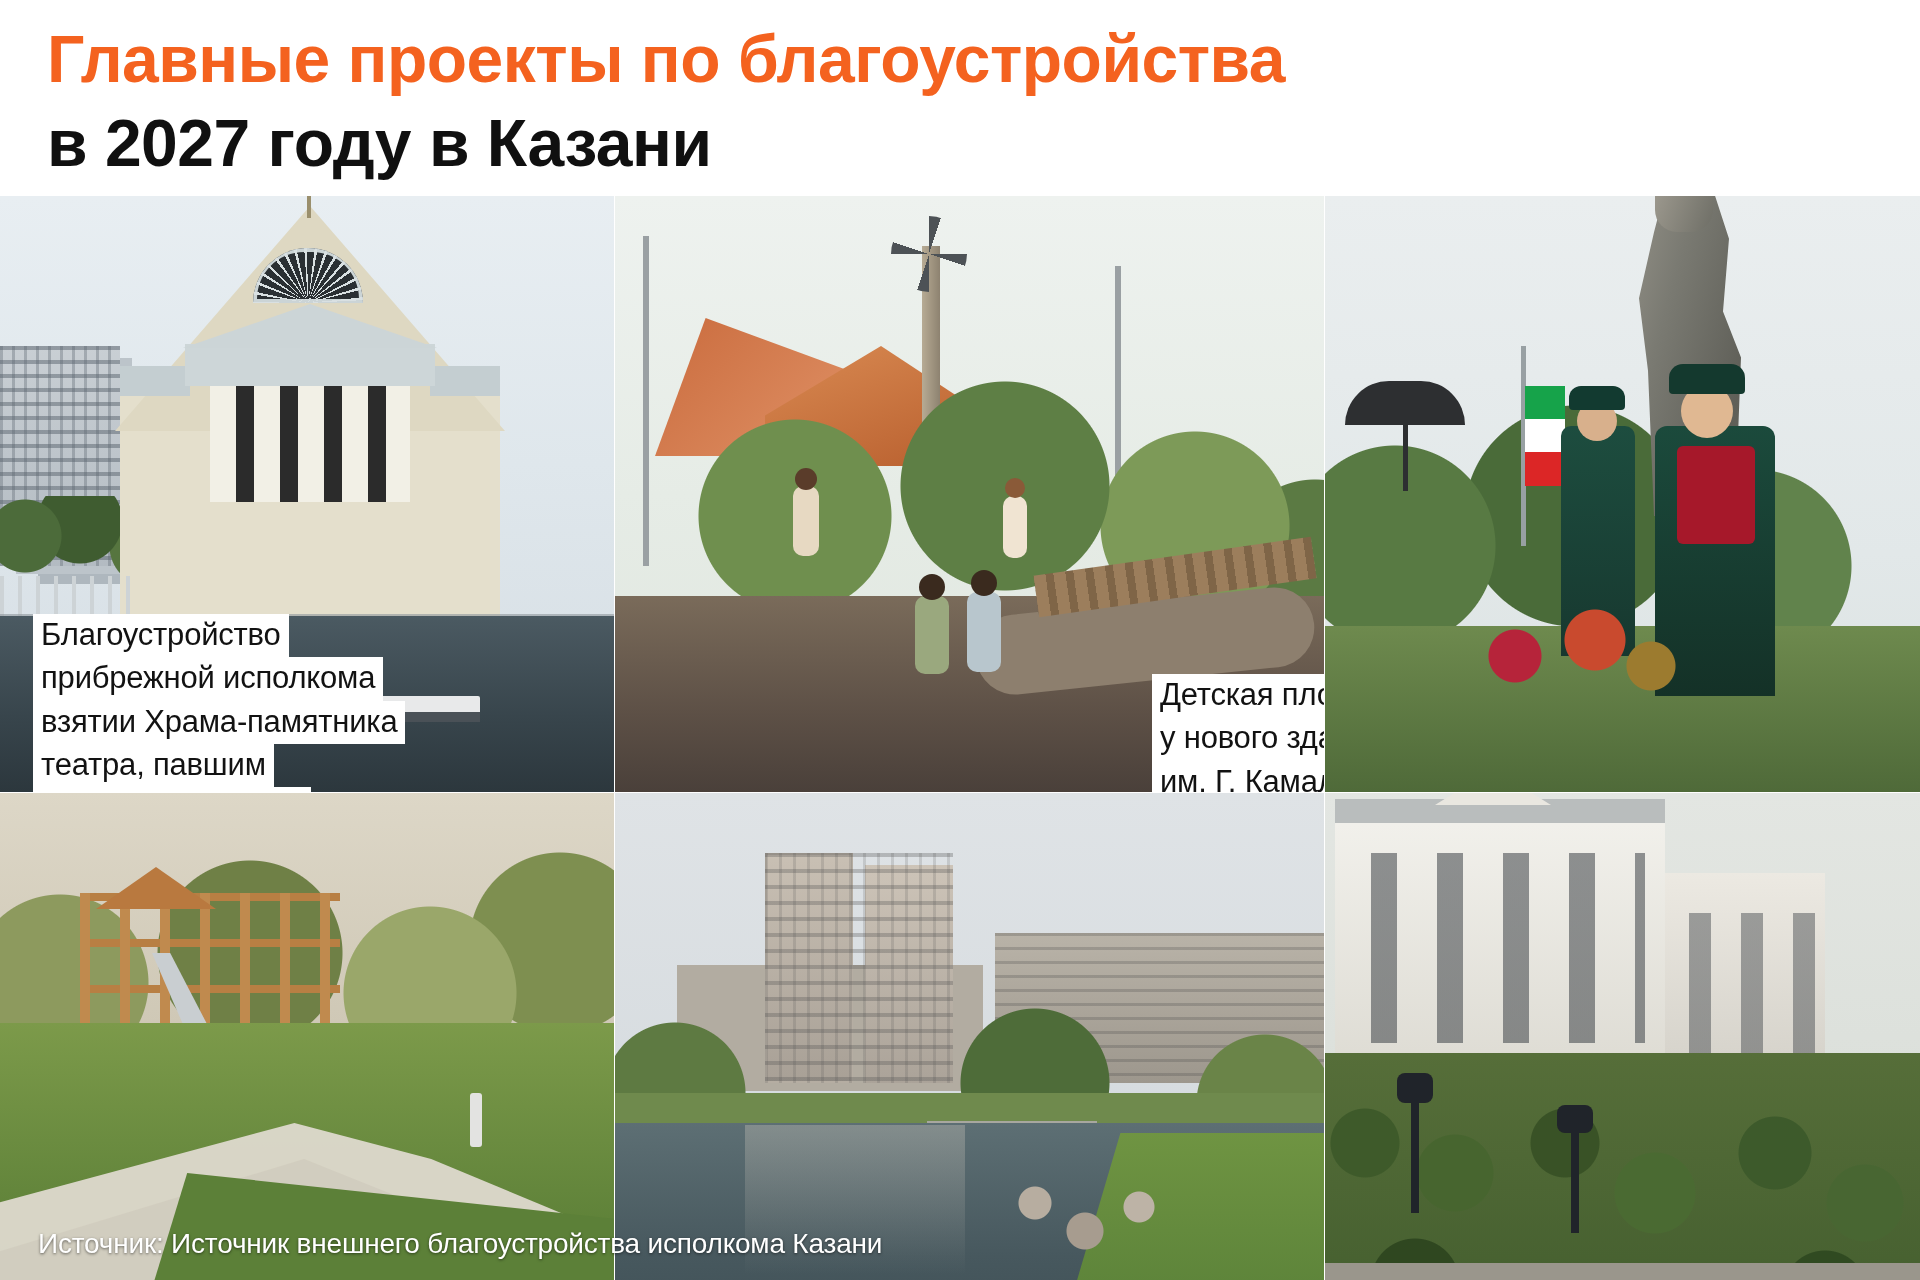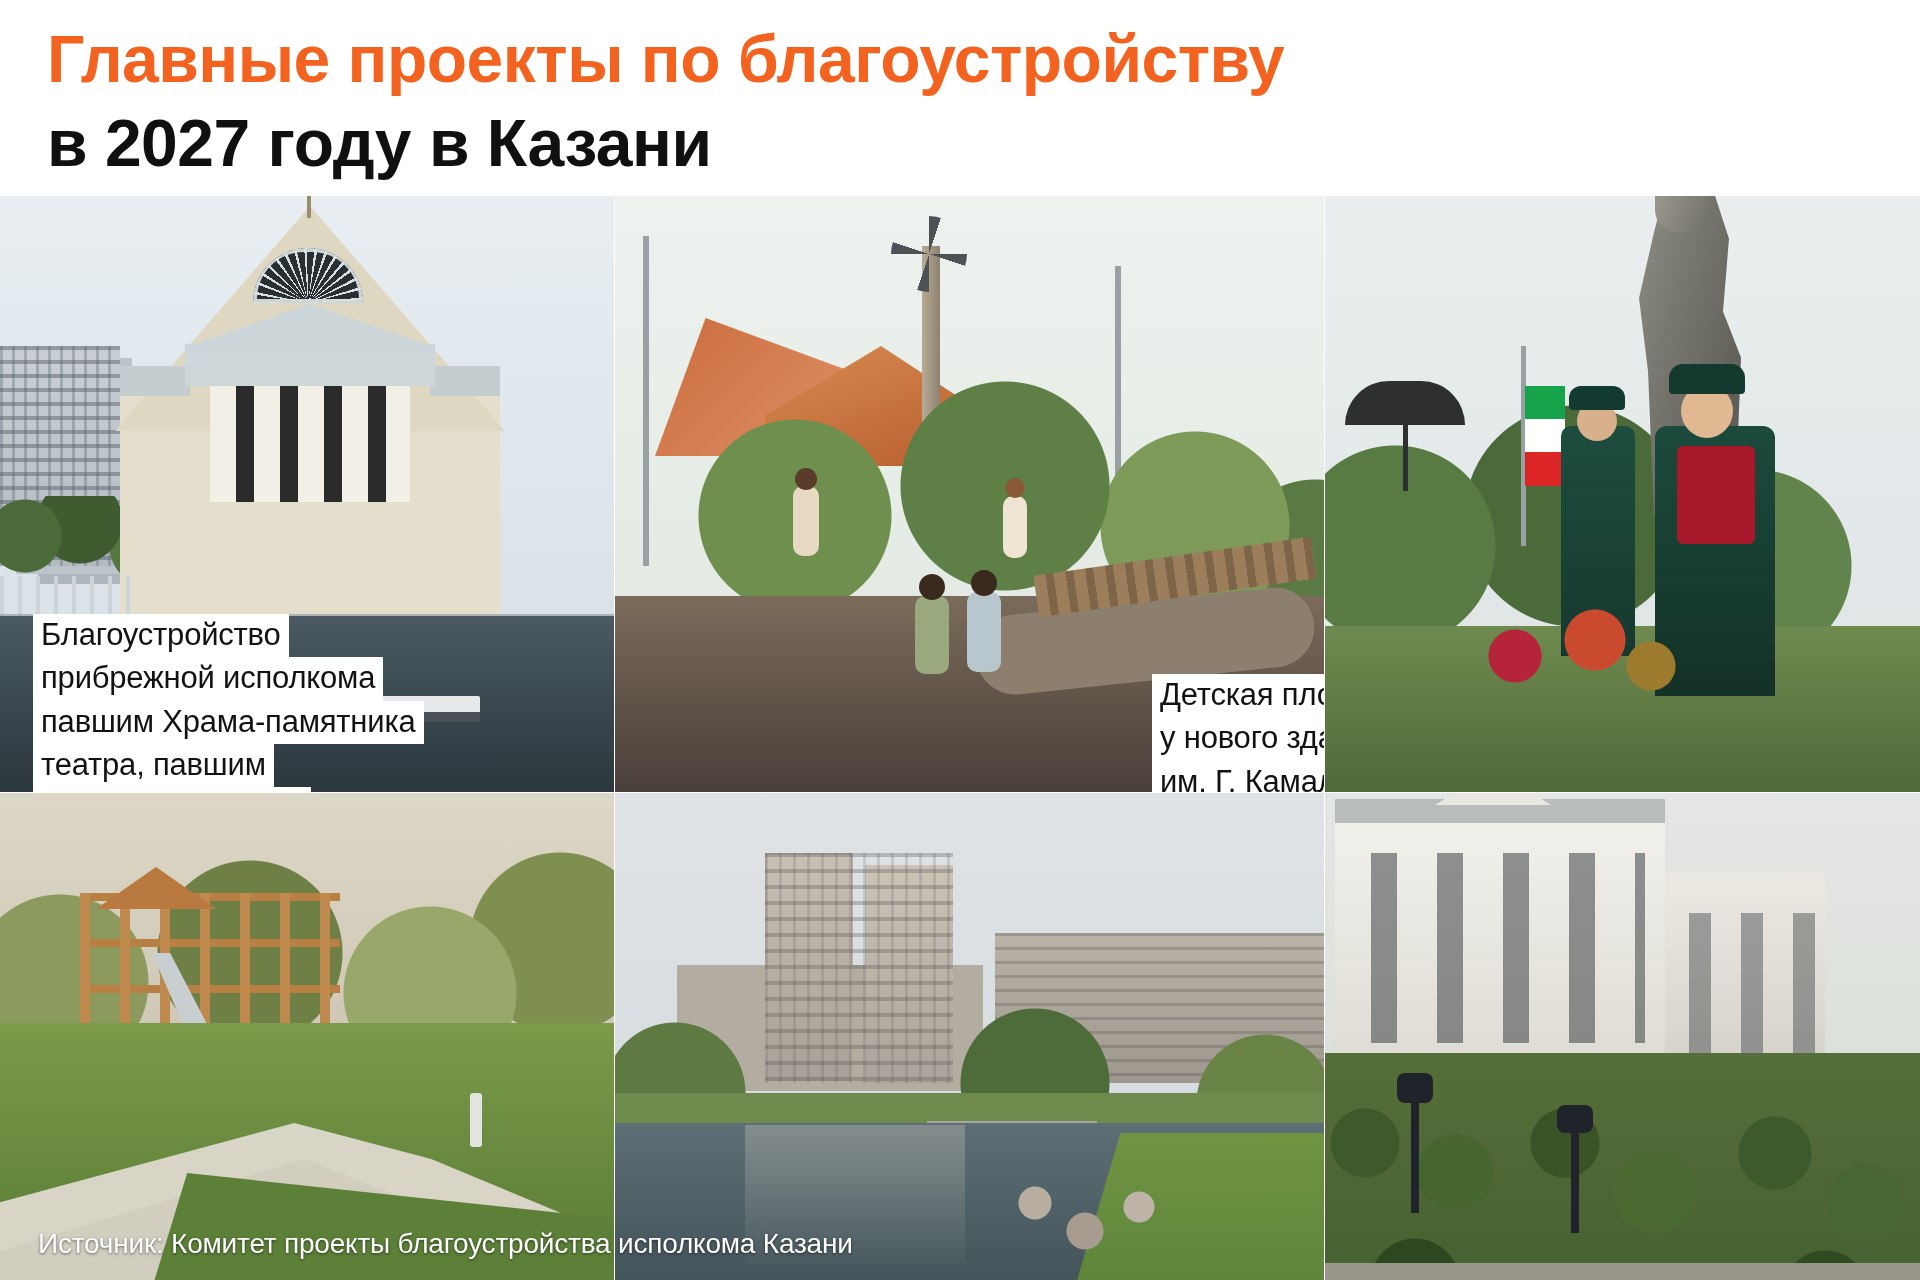--- a/index.html
+++ b/index.html
@@ -255,21 +255,21 @@
   .source { position:absolute; left:38px; bottom:20px; z-index:35;
             color:#ffffff; font-size:28px; font-weight:400; letter-spacing:-0.2px;
             text-shadow:0 1px 3px rgba(0,0,0,.55); white-space:nowrap; }
 </style>
 </head>
 <body>
 
 <div id="root">
 
   <div class="header">
-    <div class="title-line title-l1">Главные проекты по благоустройству</div>
+    <div class="title-line title-l1">Главные проекты по благоустройства</div>
     <div class="title-line title-l2">в 2027 году в Казани</div>
   </div>
 
   <div class="grid">
 
     <div class="cell">
       <div class="sky c1-sky"></div>
       <div class="layer c1-city"></div>
       <div class="layer c1-citywin"></div>
       <div class="layer c1-trees"></div>
@@ -285,21 +285,21 @@
       <div class="layer c1-cols"></div>
       <div class="layer c1-rail"></div>
       <div class="layer c1-waterline"></div>
       <div class="layer c1-water"></div>
       <div class="layer c1-boat"></div>
       <div class="layer c1-boatdark"></div>
 
       <div class="caption cap1">
         <span class="cl">Благоустройство</span>
         <span class="cl">прибрежной исполкома</span>
-        <span class="cl">павшим Храма-памятника</span>
+        <span class="cl">взятии Храма-памятника</span>
         <span class="cl">театра, павшим</span>
         <span class="cl">при взятии Казани</span>
 
       </div>
     </div>
 
     <div class="gapv"></div>
 
     <div class="cell">
       <div class="sky c2-sky"></div>
@@ -405,15 +405,15 @@
       <div class="layer c6-path"></div>
       <div class="layer c6-lamp1"></div>
       <div class="layer c6-lamp1h"></div>
       <div class="layer c6-lamp2"></div>
       <div class="layer c6-lamp2h"></div>
 
     </div>
 
   </div>
 
-  <div class="source">Источник: Комитет проекты благоустройства исполкома Казани</div>
+  <div class="source">Источник: Источник внешнего благоустройства исполкома Казани</div>
 
 </div>
 
 </body></html>

